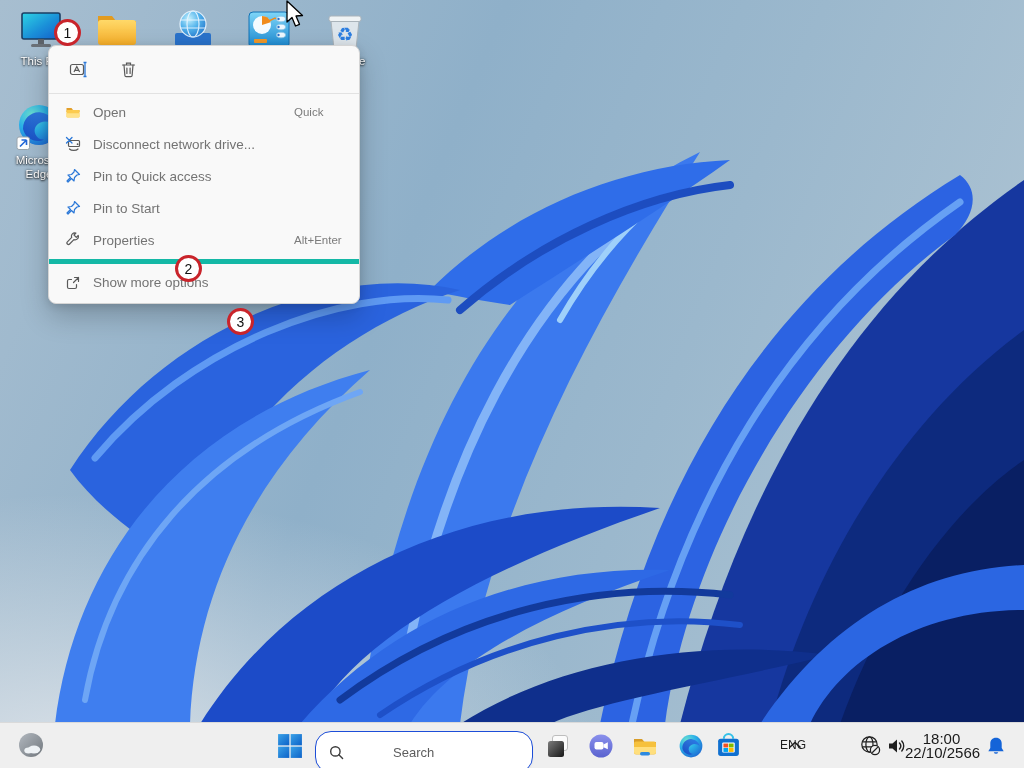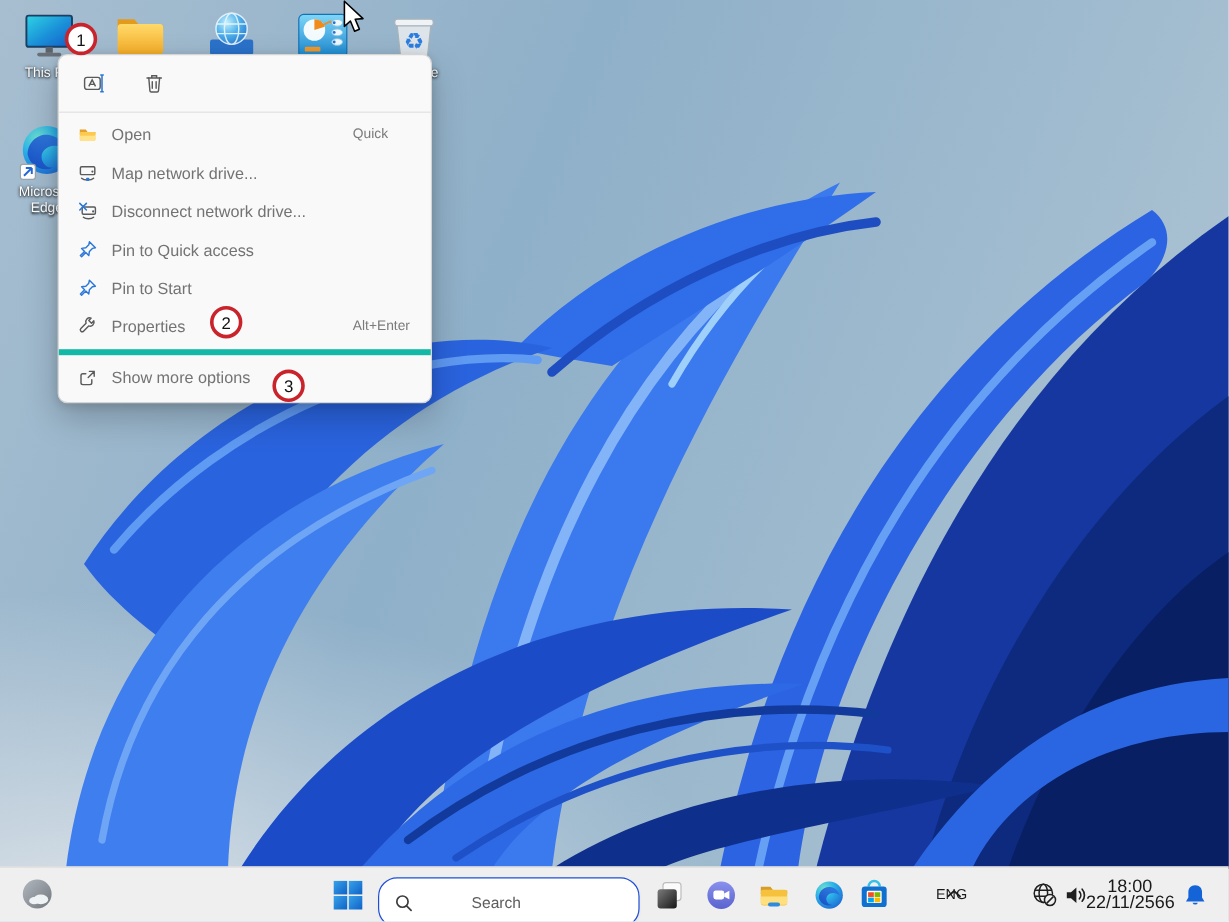--- a/index.html
+++ b/index.html
@@ -227,34 +227,20 @@
           <svg viewBox="0 0 16 16">
             <path d="M1.5 4 h5 l1.5 2 h6.5 v2 H1.5 Z" fill="#e3a02a"></path>
             <rect x="1.5" y="6" width="13" height="7.5" rx="1.2" fill="#fccb4e"></rect>
             <path d="M1.5 9.2 h13 v2.8 a1.5 1.5 0 0 1 -1.5 1.5 h-10 a1.5 1.5 0 0 1 -1.5 -1.5 Z" fill="#ffe289"></path>
           </svg>
         </span>
         <span class="mi-label">Open</span>
         <span class="mi-shortcut">Quick</span>
       </div>
 
-      <div class="menu-item">
-        <span class="mi-icon">
-          <svg viewBox="0 0 16 16">
-            <g stroke="#5a5a5a" stroke-width="1.2" fill="none" stroke-linecap="round">
-              <rect x="2" y="3" width="12" height="6.5" rx="1"></rect>
-              <path d="M3 12.5 C5 14.6 11 14.6 13 12.5"></path>
-            </g>
-            <circle cx="12" cy="7" r="0.9" fill="#5a5a5a"></circle>
-            <rect x="6.8" y="12.2" width="2.6" height="2.6" rx="0.6" fill="#2b78d8"></rect>
-          </svg>
-        </span>
-        <span class="mi-label">Map network drive...</span>
-
-      </div>
 
       <div class="menu-item">
         <span class="mi-icon">
           <svg viewBox="0 0 16 16">
             <g stroke="#5a5a5a" stroke-width="1.2" fill="none" stroke-linecap="round">
               <rect x="3.5" y="4.5" width="11" height="6" rx="1"></rect>
               <path d="M4.5 13 C6.3 14.8 11.2 14.8 13 13"></path>
             </g>
             <circle cx="12.6" cy="8.2" r="0.9" fill="#5a5a5a"></circle>
             <g stroke="#2b78d8" stroke-width="1.3" stroke-linecap="round">
@@ -447,21 +433,21 @@
 
     <div class="tb" style="left:886px; top:12px;">
       <svg width="22" height="22" viewBox="0 0 22 22">
         <path d="M3 8.5 h3.5 L11 4.5 v13 L6.5 13.5 H3 Z" fill="#1f1f1f"></path>
         <path d="M13.5 8 a4.5 4.5 0 0 1 0 6 M15.8 6 a7.5 7.5 0 0 1 0 10" stroke="#1f1f1f" stroke-width="1.4" fill="none" stroke-linecap="round"></path>
       </svg>
     </div>
 
     <div class="tb clock" style="left:905px; top:9px; width:73px;">
       <div>18:00</div>
-      <div>22/11/2566</div>
+      <div>22/10/2566</div>
     </div>
 
     <div class="tb" style="left:985px; top:12px;">
       <svg width="22" height="22" viewBox="0 0 22 22">
         <path d="M11 2.8 c-3.7 0 -5.7 2.7 -5.7 5.7 V13 l-2 3.2 h15.4 l-2 -3.2 V8.5 C16.7 5.5 14.7 2.8 11 2.8 Z" fill="#1464d8"></path>
         <path d="M8.8 17.2 a2.3 2.3 0 0 0 4.4 0 Z" fill="#1464d8"></path>
       </svg>
     </div>
   </div>
 </div>

